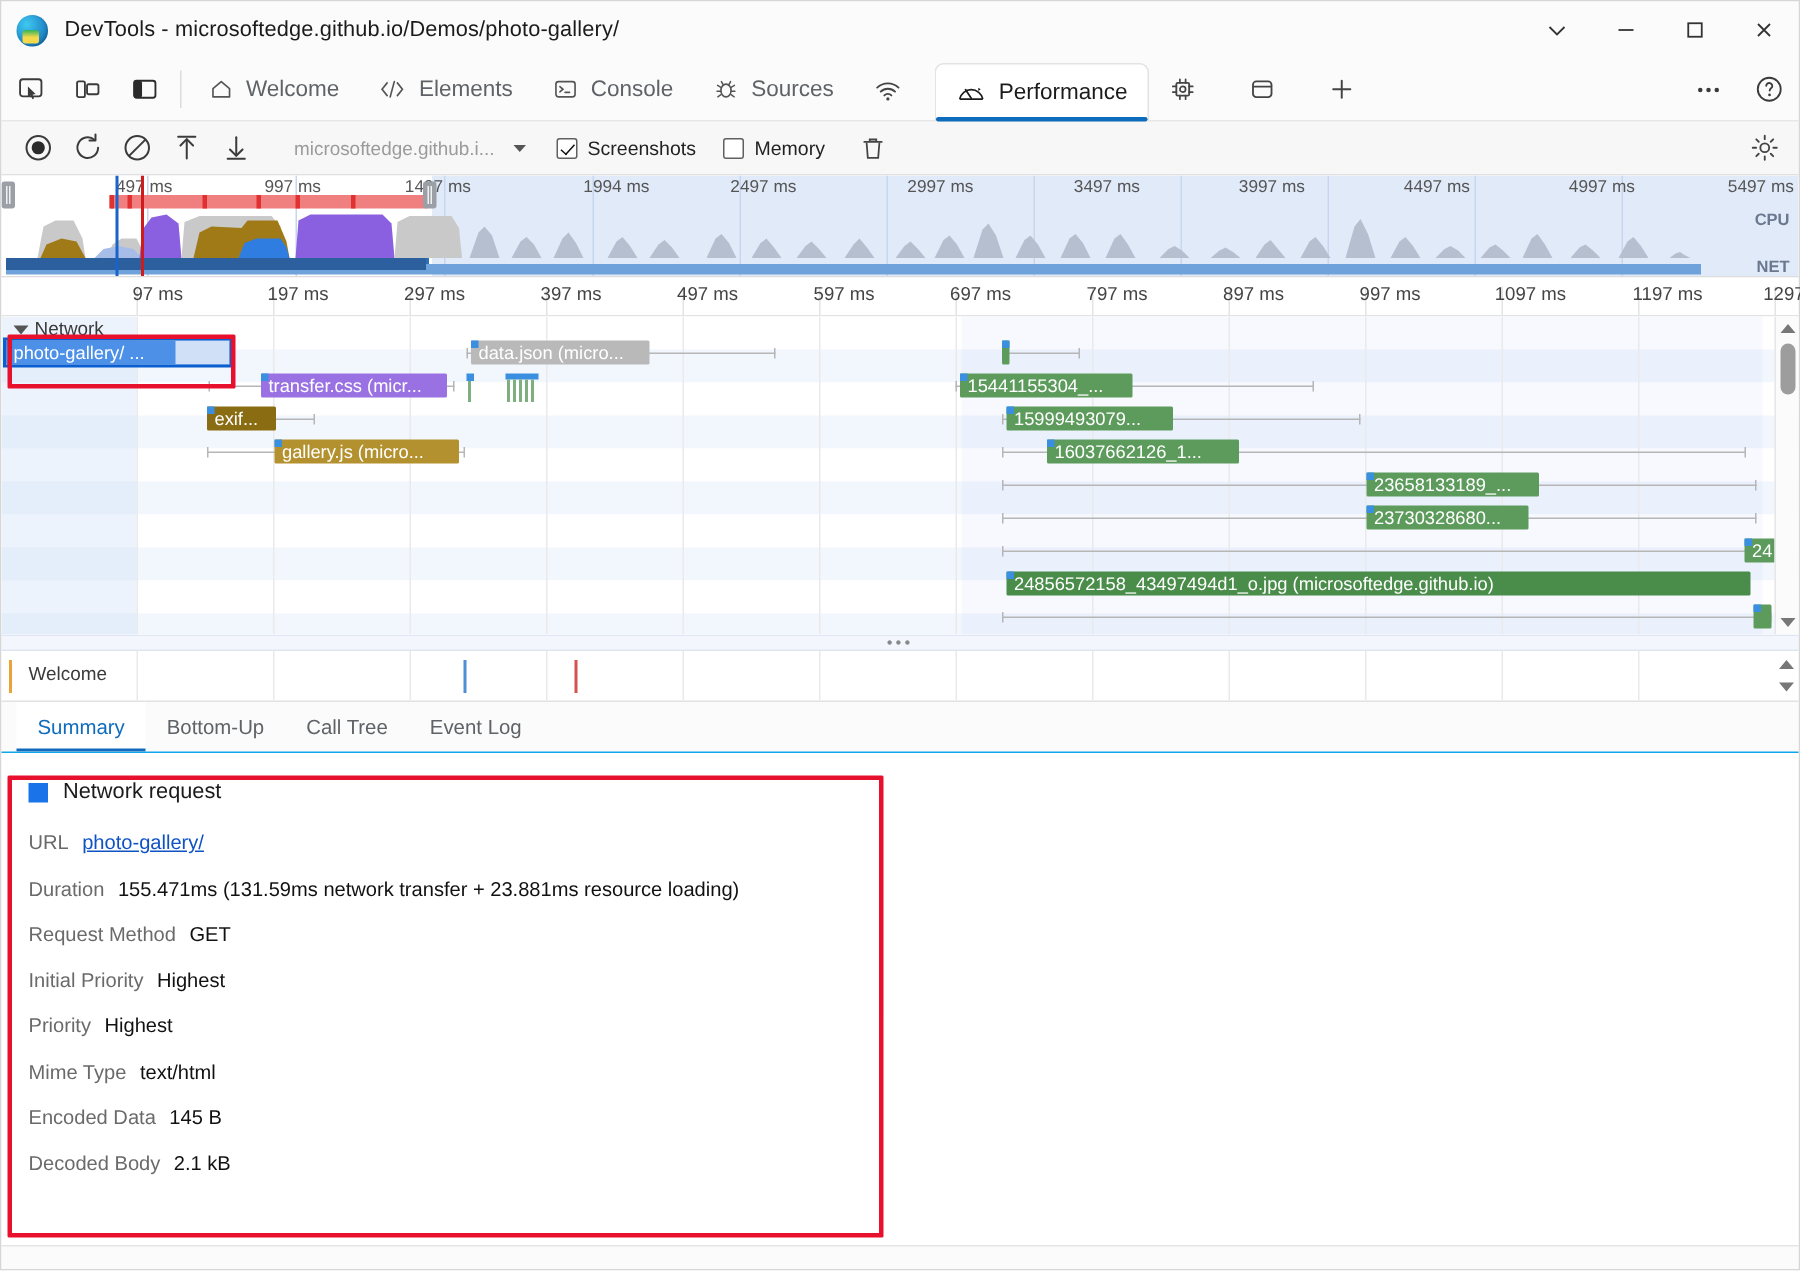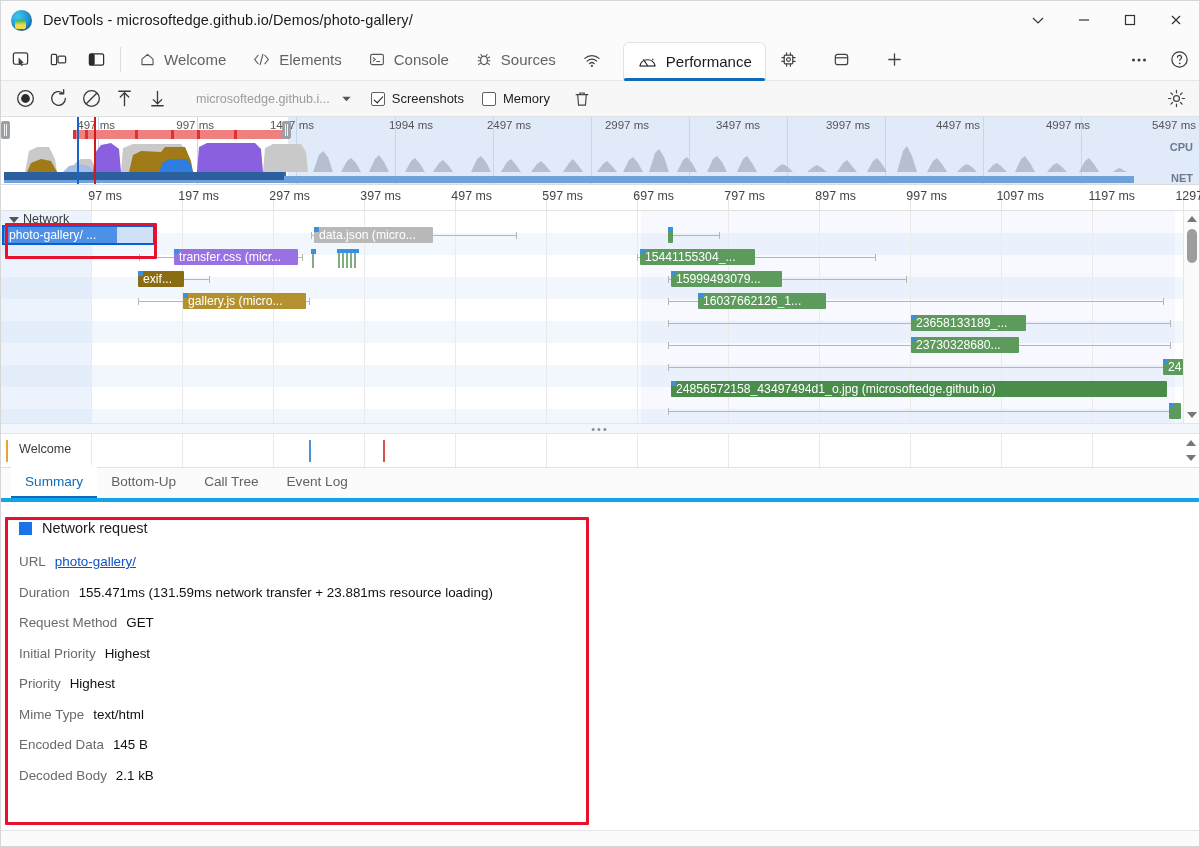--- a/index.html
+++ b/index.html
@@ -239,21 +239,21 @@
   }
   .frames-label {
     position: absolute; left: 18px; top: 8px; font-size: 12.6px; color: #3b3b3b;
   }
   .fr-vline { position: absolute; top: 0; bottom: 0; border-left: 1px solid #e9e9e9; }
   .fr-mark { position: absolute; top: 6px; width: 2px; height: 22px; }
 
   
   .btabs {
     height: 34px; flex: 0 0 34px; display: flex; align-items: flex-end;
-    background: #fbfbfb; border-bottom: 4px solid #0ea5e9; padding-left: 10px;
+    background: #fbfbfb; border-bottom: 1px solid #0ea5e9; padding-left: 10px;
   }
   .btab {
     padding: 0 14px; height: 33px; line-height: 33px; font-size: 13.6px;
     color: #5f6368; position: relative;
   }
   .btab.active { color: #0f6cbd; background: #fff; }
   .btab.active::after {
     content: ""; position: absolute; left: 0; right: 0; bottom: 0; height: 2.5px; background: #0f6cbd;
   }
 

